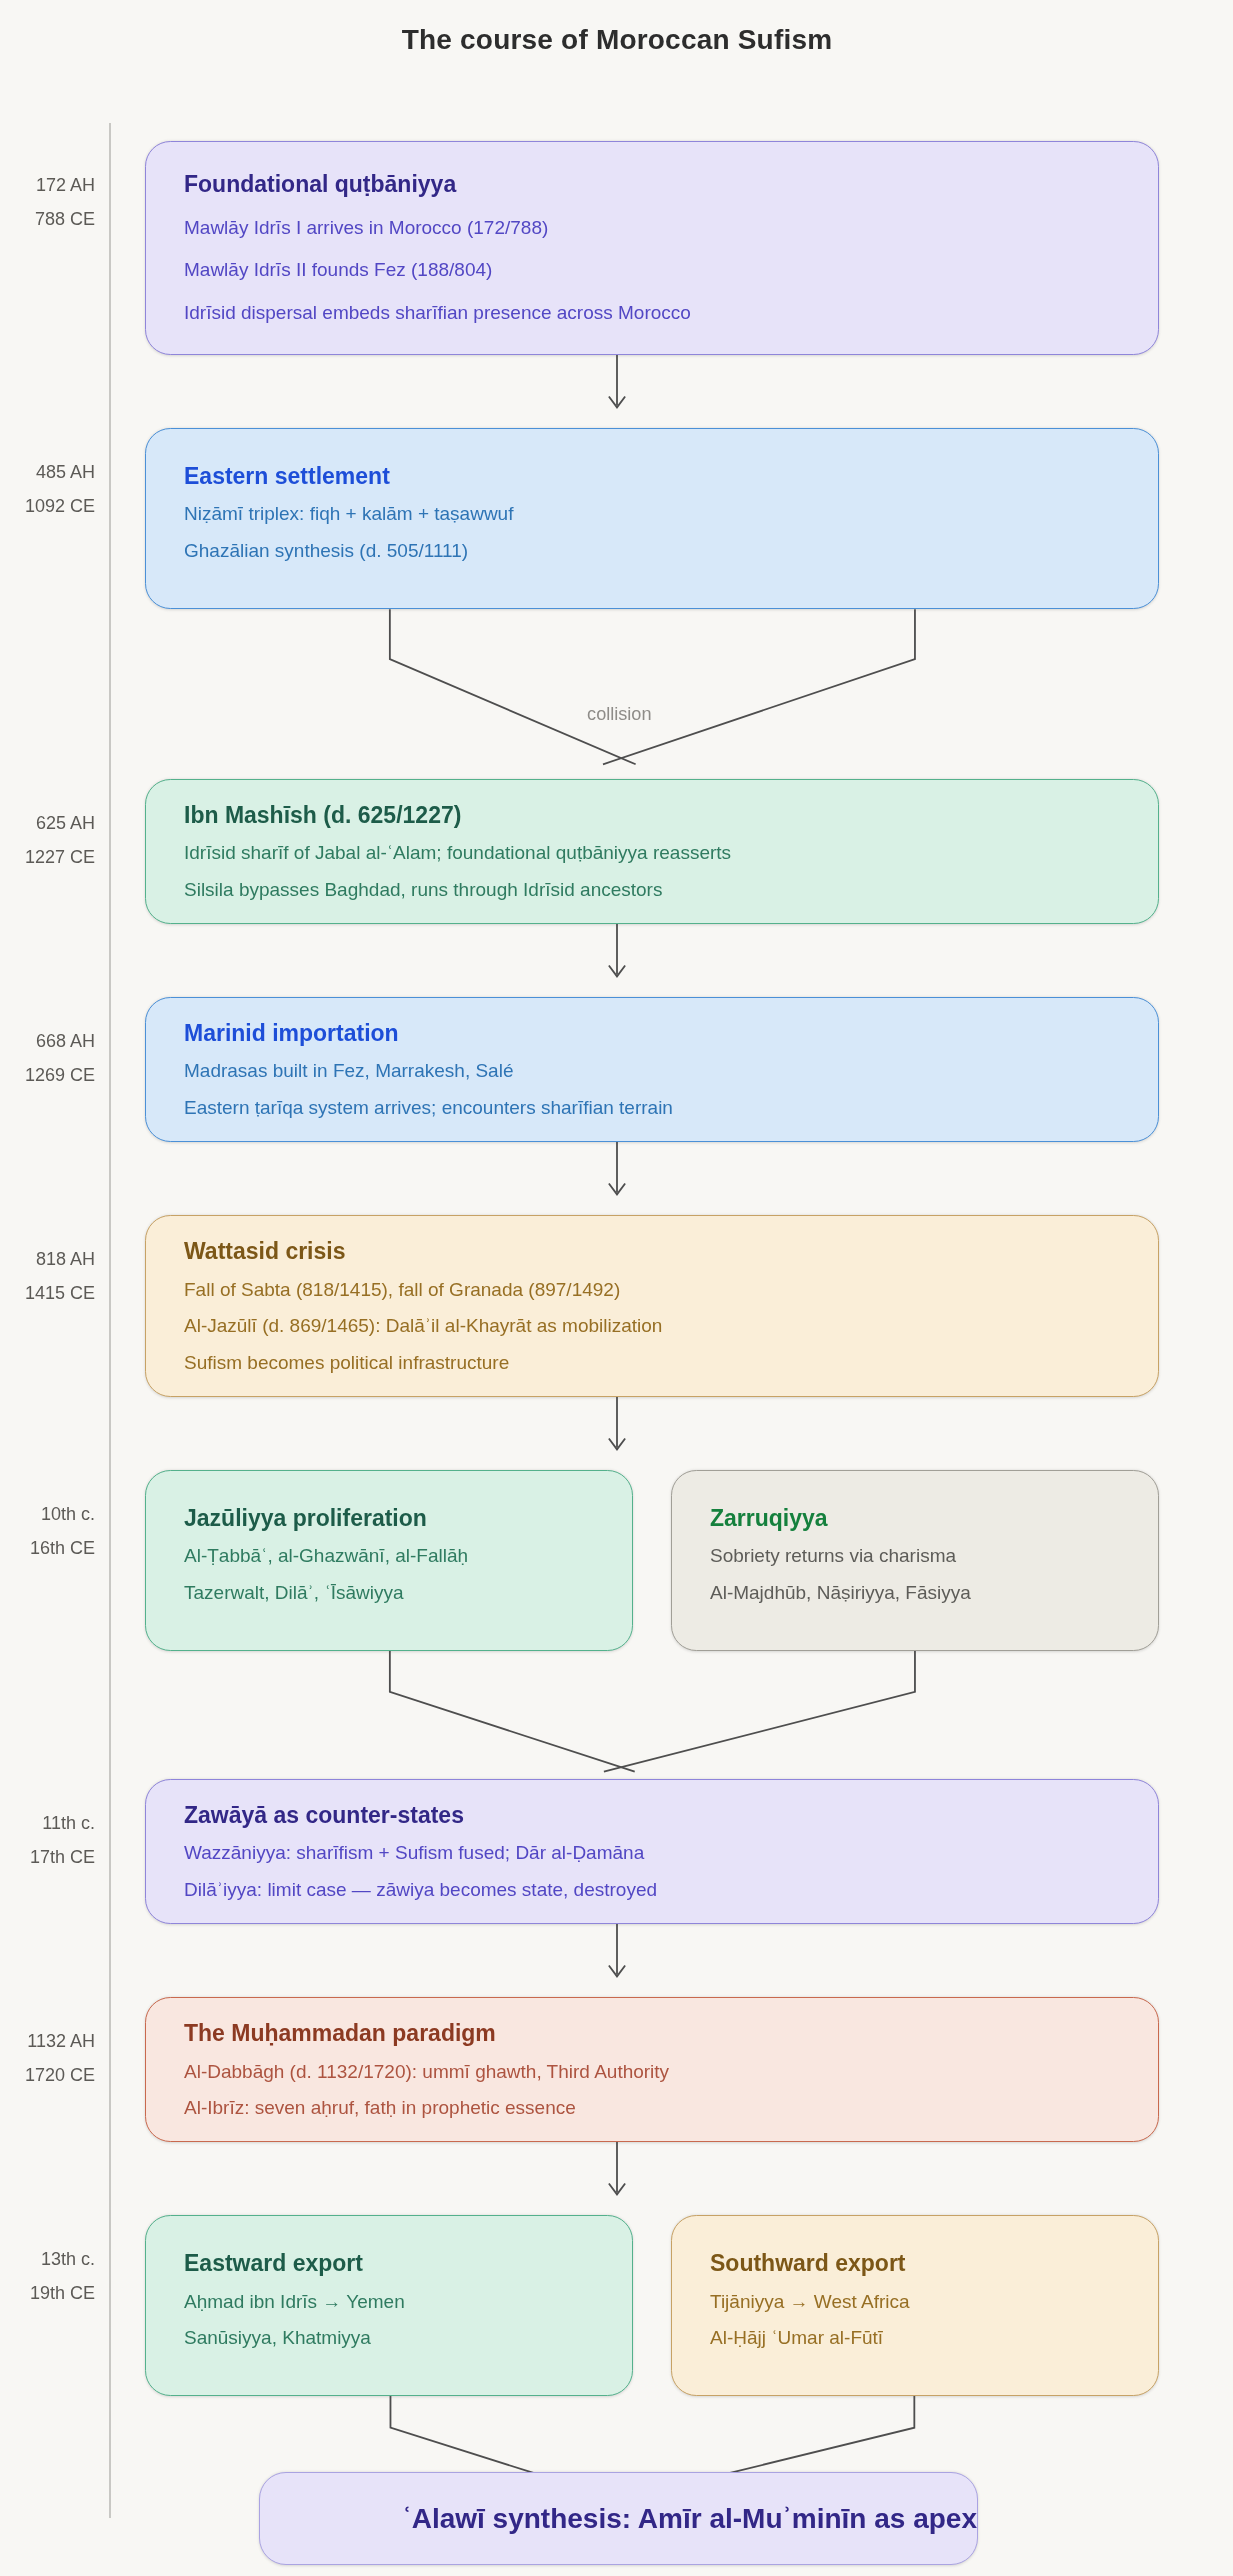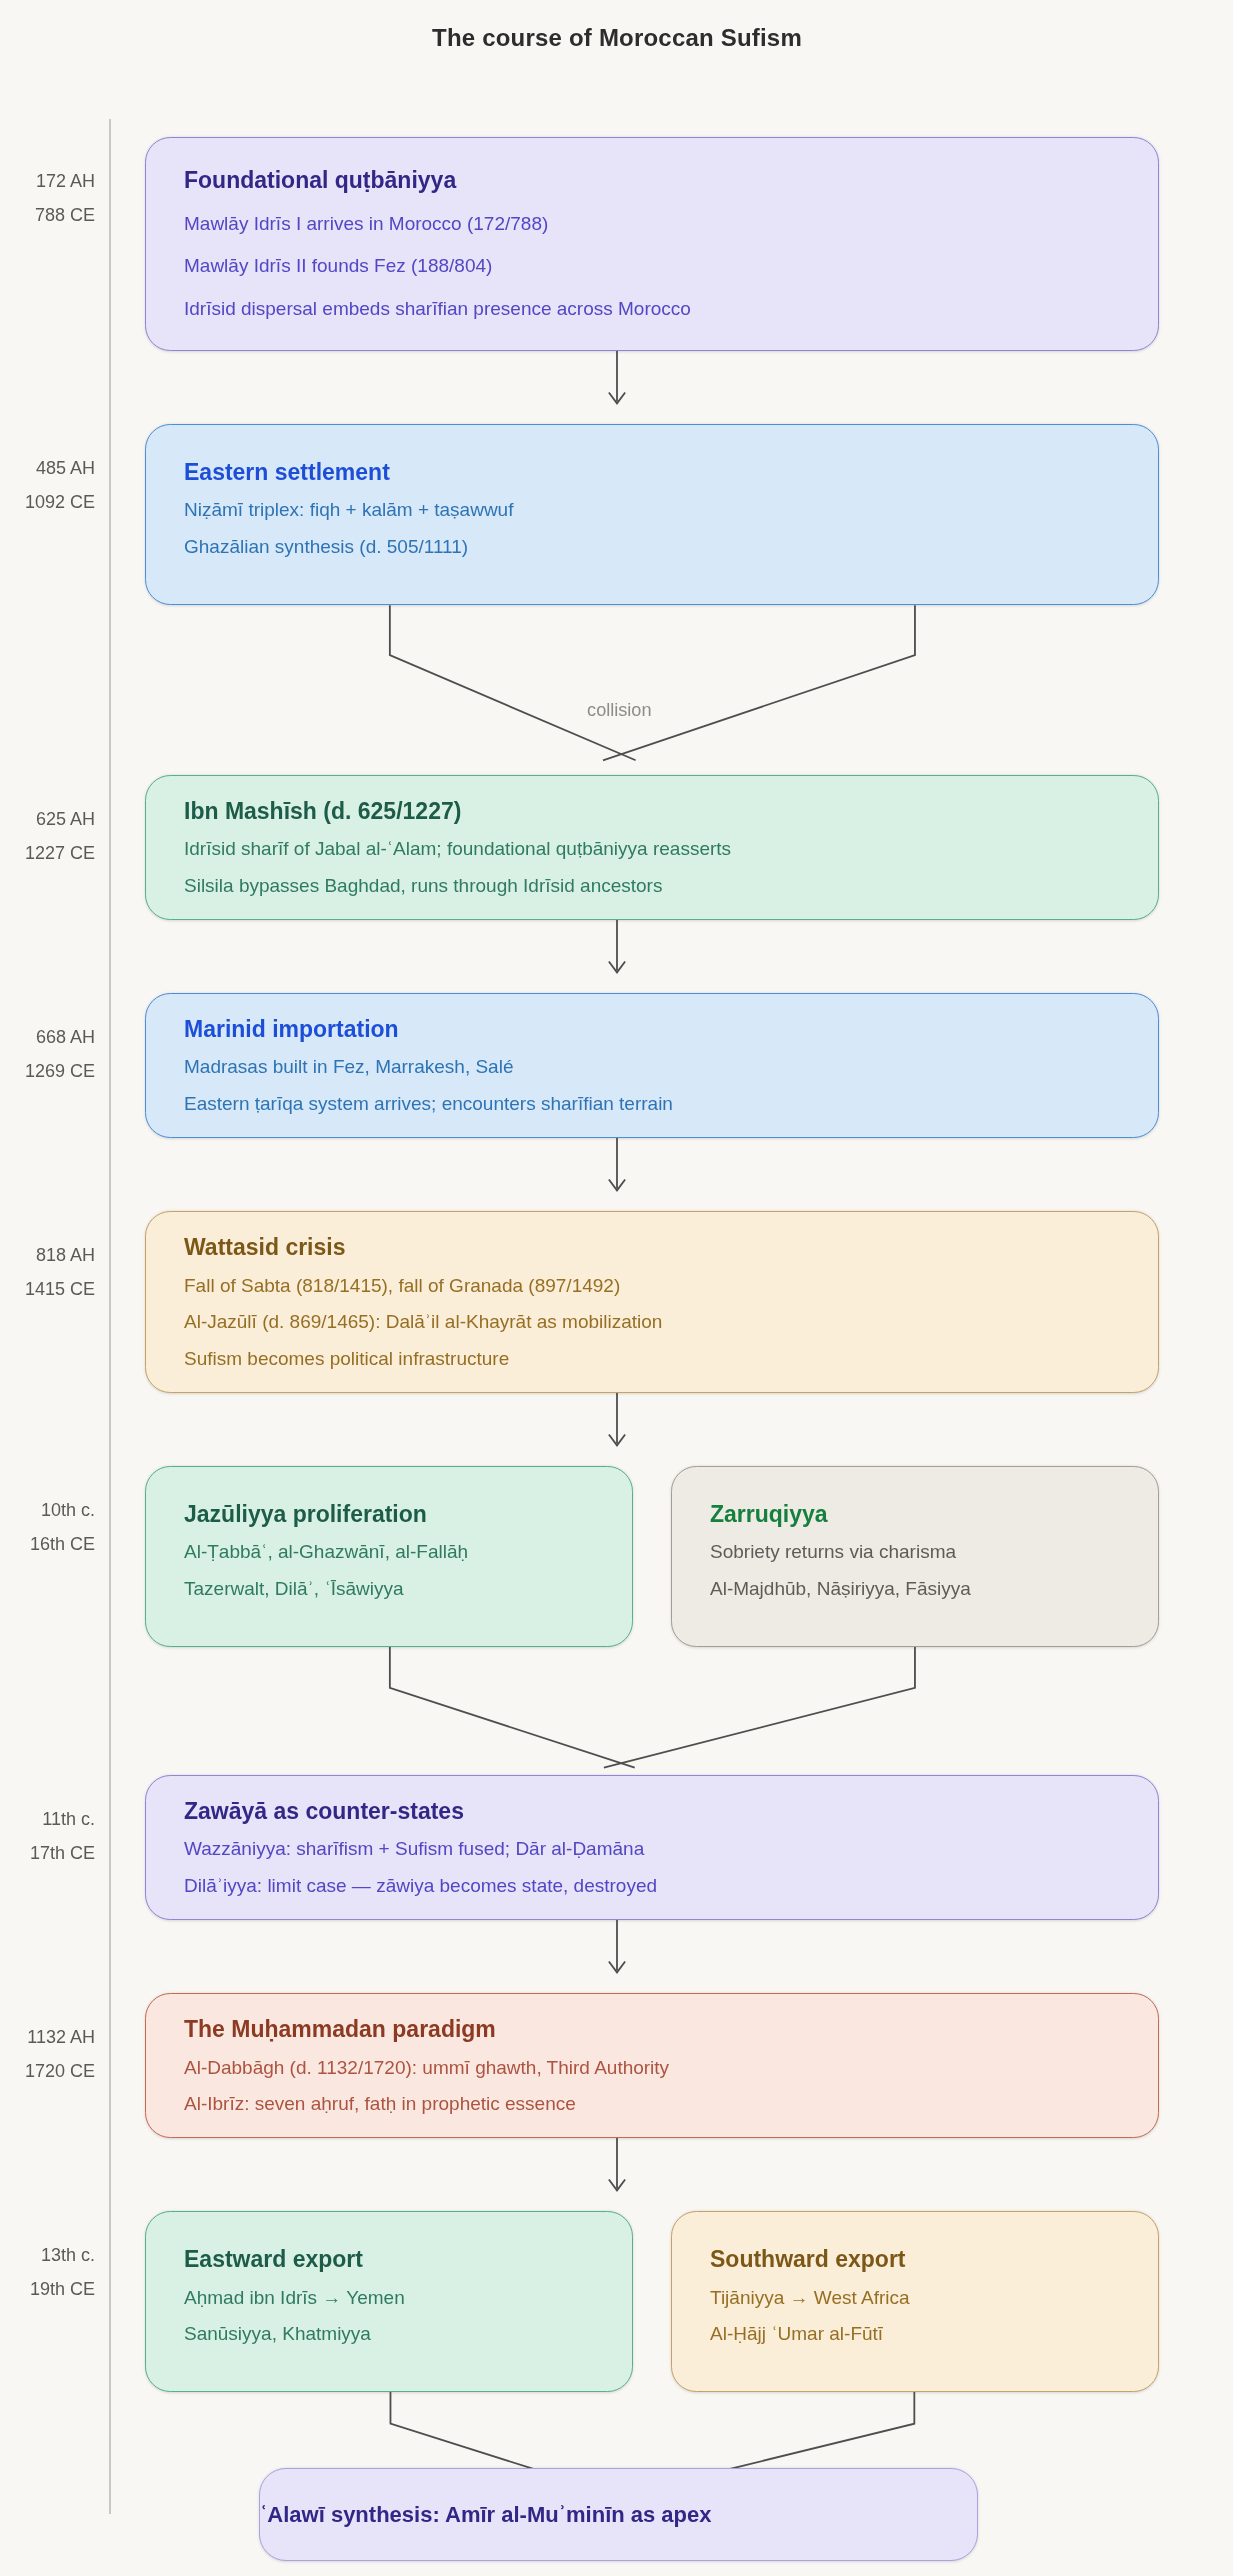--- a/index.html
+++ b/index.html
@@ -7,21 +7,21 @@
     width:1234px;height:2576px;
     background:#f8f7f4;
     font-family:"Liberation Sans", sans-serif;
     color:#2d2d2d;
     overflow:hidden;
     position:relative;
   }
   .page-title{
     margin:23.6px 0 0 0;
     text-align:center;
-    font-size:24px;
+    font-size:28px;
     font-weight:bold;
     color:#2d2d2d;
     letter-spacing:0.2px;
   }
   .chart{position:relative;margin-top:85px;}
   .rail{
     position:absolute;left:109px;top:-18px;height:2395px;width:1.8px;
     background:#c9c8c4;
   }
   .row{display:flex;}
@@ -86,22 +86,22 @@
 
   .conv-row .content svg{display:block;}
 
   .final-box{
     width:717px;height:91px;
     margin-left:114px;
     border-radius:27px;
     background:#e7e3f9;
     border:1.4px solid #aaa3e2;
     box-shadow:0 0.9px 2.7px rgba(60,60,60,0.18);
-    display:flex;align-items:center;justify-content:flex-start;
-    font-size:22px;font-weight:bold;color:#322787;
+    display:flex;align-items:center;justify-content:flex-end;
+    font-size:28px;font-weight:bold;color:#322787;
     text-align:center;
   }
   .connector-stroke{stroke:#4e4e4e;stroke-width:2;fill:none;}
   .collision-text{fill:#8e8c88;font-size:20px;font-family:"Liberation Sans",sans-serif;}
 </style>
 </head>
 <body>
 
 <h1 class="page-title">The course of Moroccan Sufism</h1>
 

